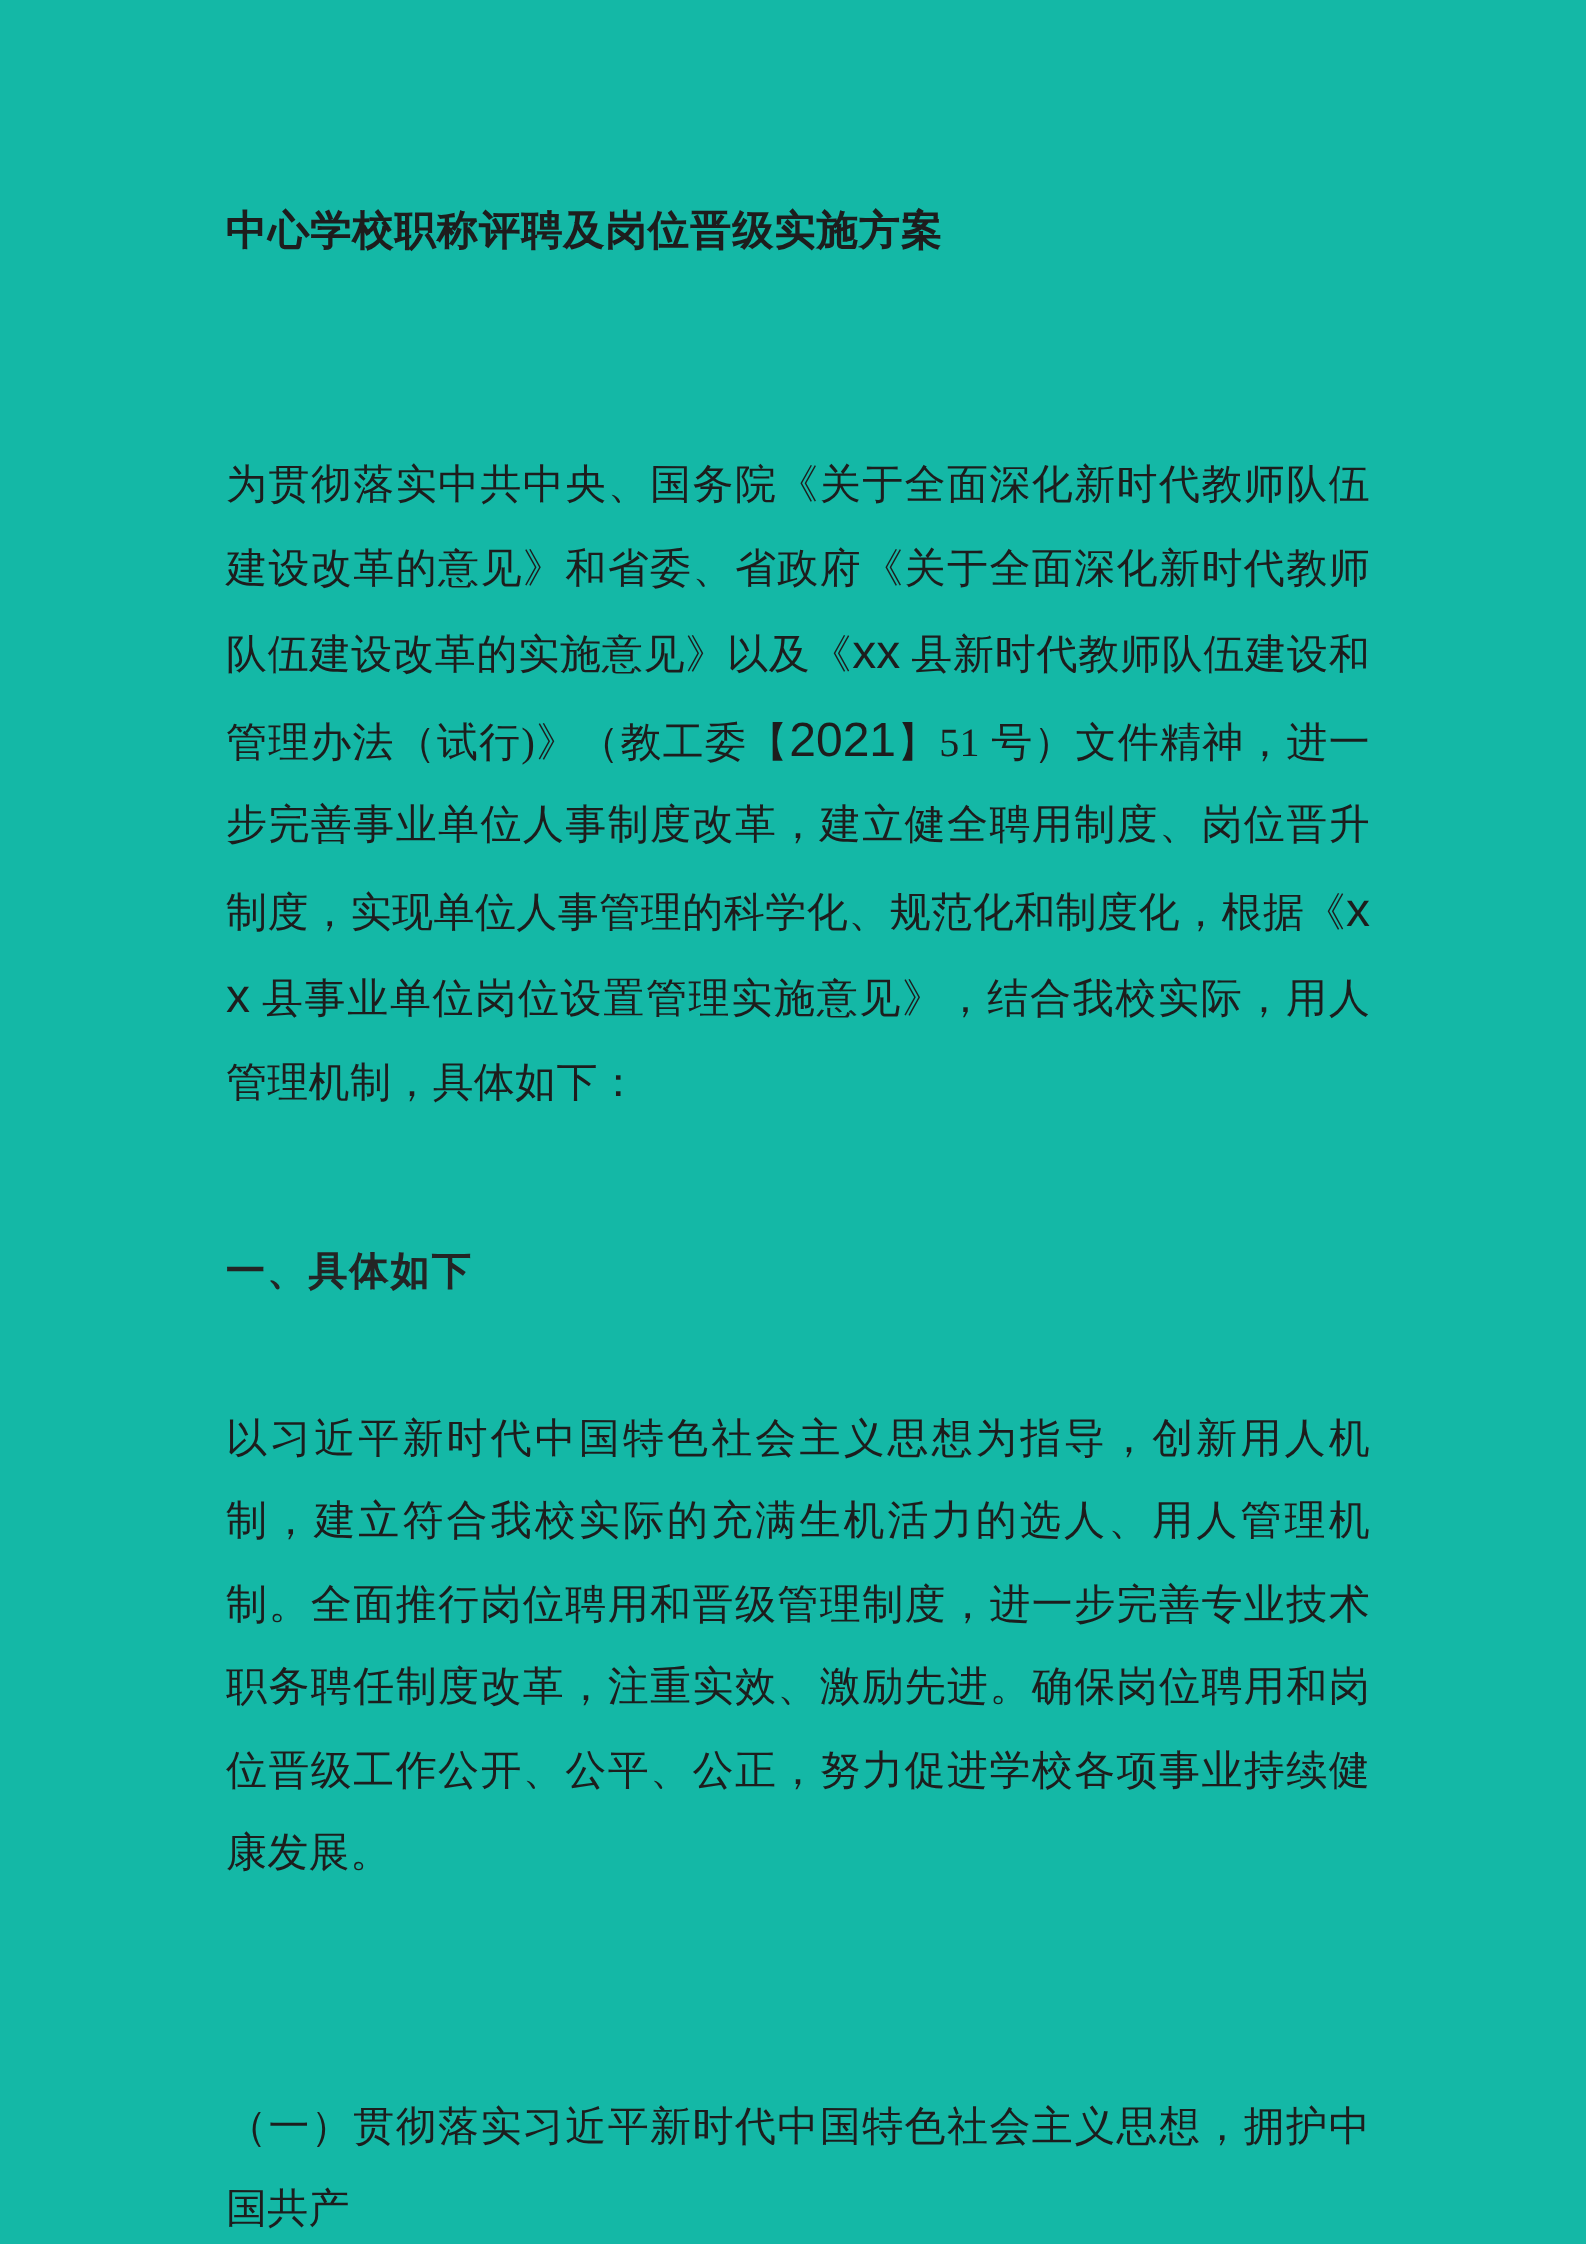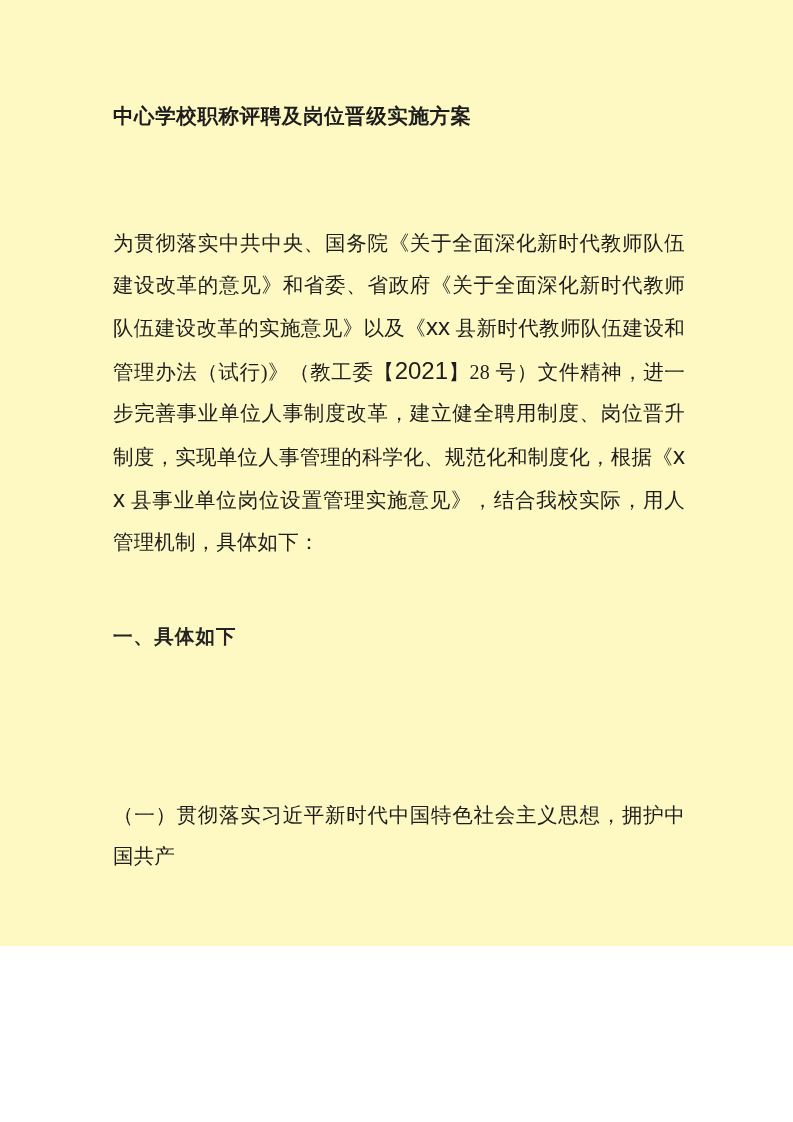--- a/index.html
+++ b/index.html
@@ -12,22 +12,22 @@
     height: 1122px;
     overflow: hidden;
     font-family: "Liberation Serif", "DejaVu Serif", serif;
     color: #1d1d1d;
     -webkit-font-smoothing: antialiased;
   }
 
   .page {
     position: relative;
     width: 793px;
-    height: 946px;
-    background: #fef9c3;
+    height: 1122px;
+    background: #14b8a6;
     box-sizing: border-box;
   }
 
   .content {
     position: absolute;
     left: 113px;
     top: 0;
     width: 572px;
   }
 
@@ -91,28 +91,29 @@
 </head>
 <body>
 
 <div class="page">
   <div class="content">
 
     <h1 class="doc-title">中心学校职称评聘及岗位晋级实施方案</h1>
 
     <div class="gap-title-body"></div>
 
-    <p class="para"><span>为贯彻落实中共中央、国务院《关于全面深化新时代教师队伍建设改革的意见》和省委、省政府《关于全面深化新时代教师队伍建设改革的实施意见》以及《</span><span class="lat">xx</span><span> 县新时代教师队伍建设和管理办法（试行)》（教工委【</span><span class="lat">2021</span><span>】</span><span class="num">28</span><span> 号）文件精神，进一步完善事业单位人事制度改革，建立健全聘用制度、岗位晋升制度，实现单位人事管理的科学化、规范化和制度化，根据《</span><span class="lat">xx</span><span> 县事业单位岗位设置管理实施意见》，结合我校实际，用人管理机制，具体如下：</span></p>
+    <p class="para"><span>为贯彻落实中共中央、国务院《关于全面深化新时代教师队伍建设改革的意见》和省委、省政府《关于全面深化新时代教师队伍建设改革的实施意见》以及《</span><span class="lat">xx</span><span> 县新时代教师队伍建设和管理办法（试行)》（教工委【</span><span class="lat">2021</span><span>】</span><span class="num">51</span><span> 号）文件精神，进一步完善事业单位人事制度改革，建立健全聘用制度、岗位晋升制度，实现单位人事管理的科学化、规范化和制度化，根据《</span><span class="lat">xx</span><span> 县事业单位岗位设置管理实施意见》，结合我校实际，用人管理机制，具体如下：</span></p>
 
     <div class="gap-body-h1"></div>
 
     <h2 class="heading">一、具体如下</h2>
 
     <div class="gap-h1-body"></div>
 
+    <p class="para">以习近平新时代中国特色社会主义思想为指导，创新用人机制，建立符合我校实际的充满生机活力的选人、用人管理机制。全面推行岗位聘用和晋级管理制度，进一步完善专业技术职务聘任制度改革，注重实效、激励先进。确保岗位聘用和岗位晋级工作公开、公平、公正，努力促进学校各项事业持续健康发展。</p>
 
     <div class="gap-body-h2"></div>
 
 
     <div class="gap-h2-body"></div>
 
     <p class="para clipline">（一）贯彻落实习近平新时代中国特色社会主义思想，拥护中国共产</p>
 
   </div>
 </div>

